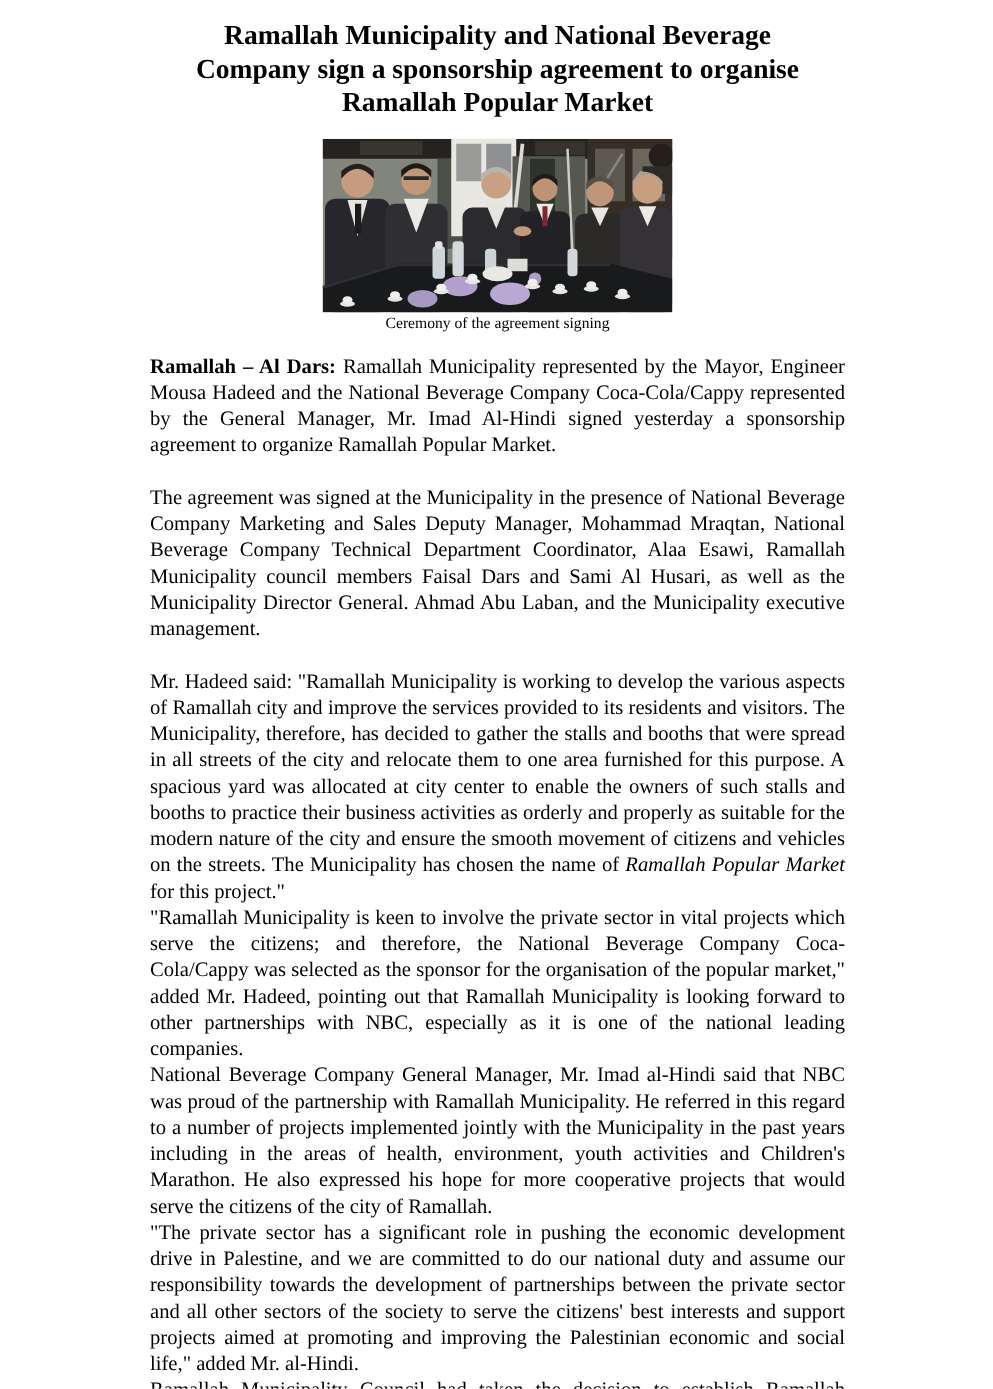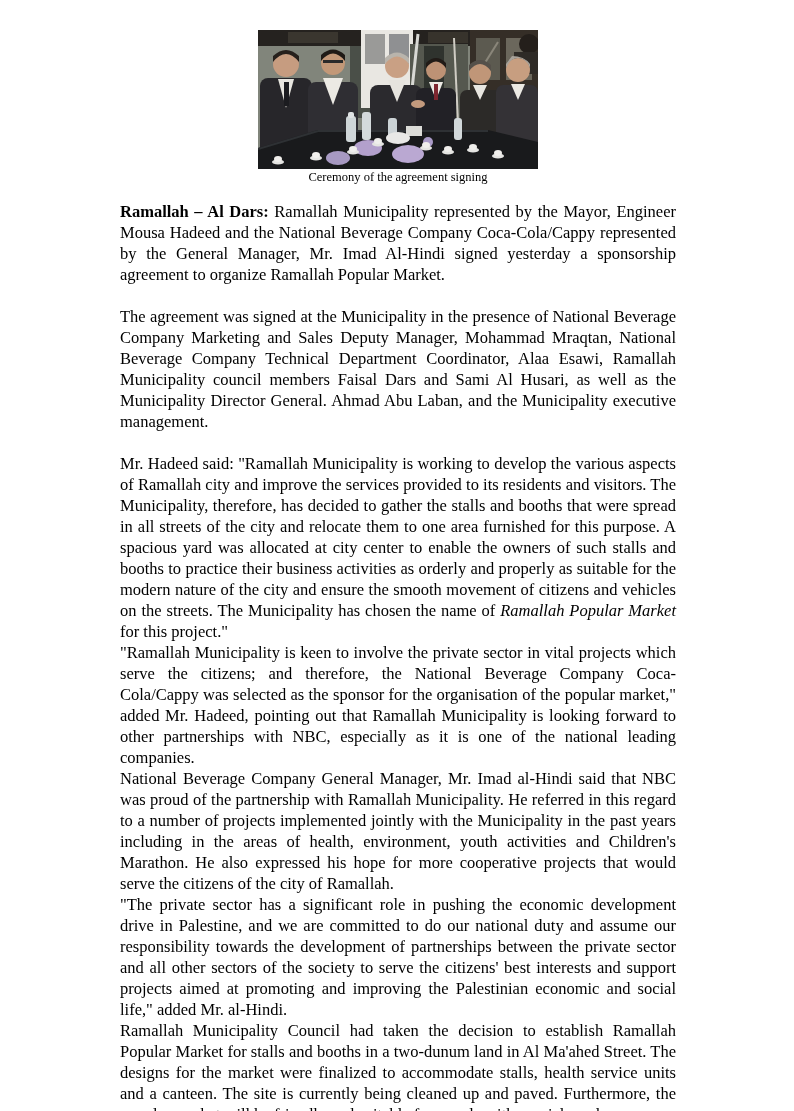--- a/index.html
+++ b/index.html
@@ -43,20 +43,25 @@
   p.para { margin: 0; }
   p.para.gap { margin-bottom: 21px; }
   .bold { font-weight: bold; }
   .italic { font-style: italic; }
 </style>
 </head>
 <body>
 
 <div class="page">
 
+  <h1 class="title">
+    <span class="tline">Ramallah Municipality and National Beverage</span>
+    <span class="tline">Company sign a sponsorship agreement to organise</span>
+    <span class="tline">Ramallah Popular Market</span>
+  </h1>
 
   <figure>
     <div class="photo" title="Seven men in dark suits stand around a dark meeting-room table set with white cups, water bottles and purple flowers during the agreement signing ceremony">
       <svg viewBox="0 0 280 139" width="280" height="139" xmlns="http://www.w3.org/2000/svg">
 
         <rect x="0" y="0" width="280" height="139" fill="#81857b"></rect>
 
         <rect x="0" y="0" width="280" height="16" fill="#25221f"></rect>
         <rect x="30" y="2" width="50" height="11" fill="#3a362f"></rect>
         <rect x="170" y="2" width="40" height="11" fill="#37332c"></rect>

